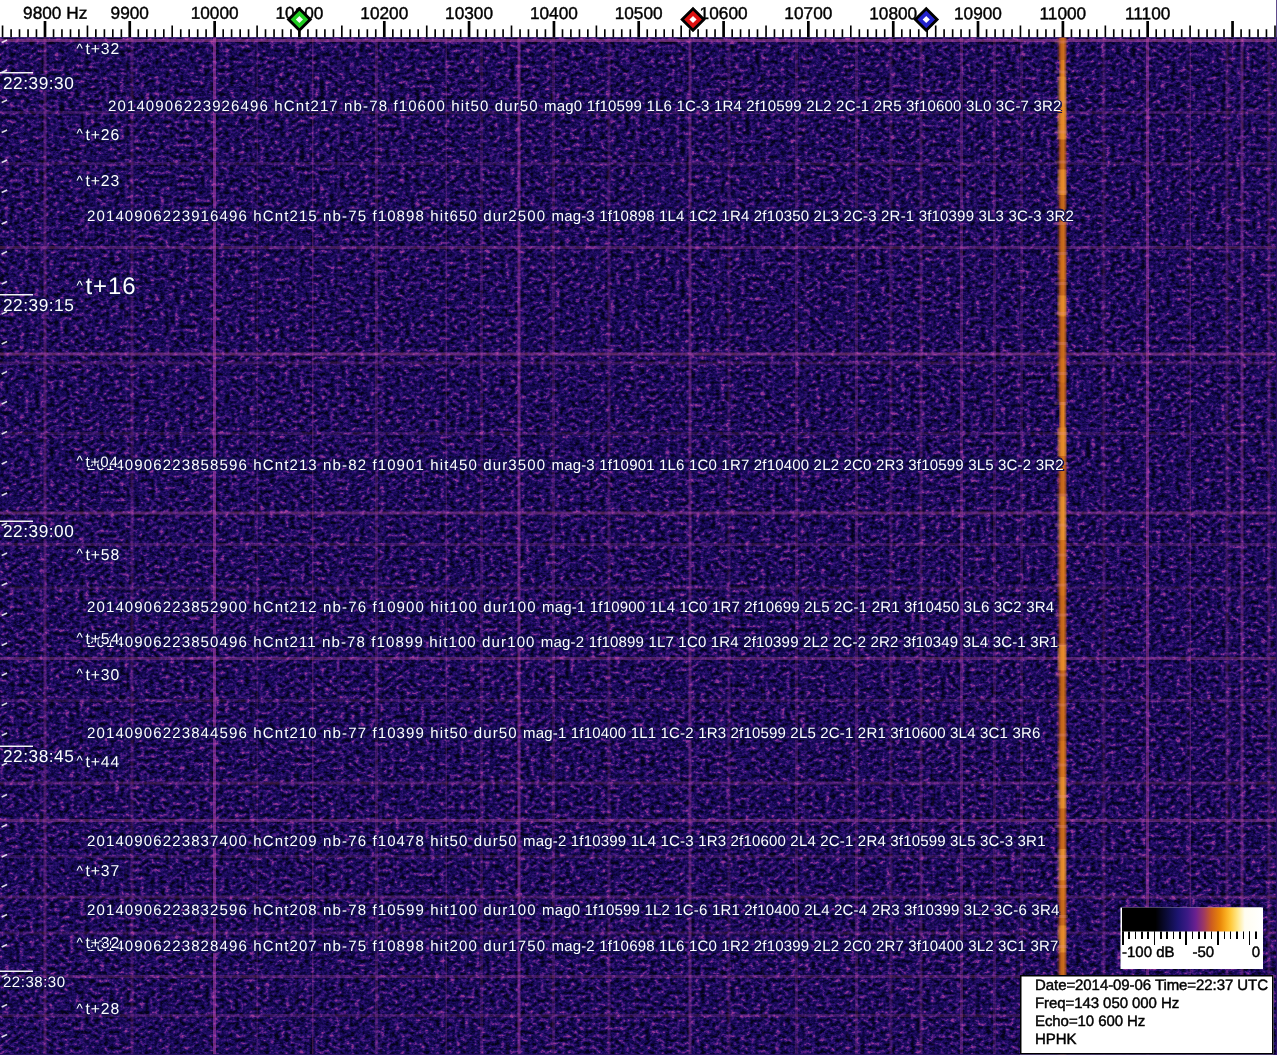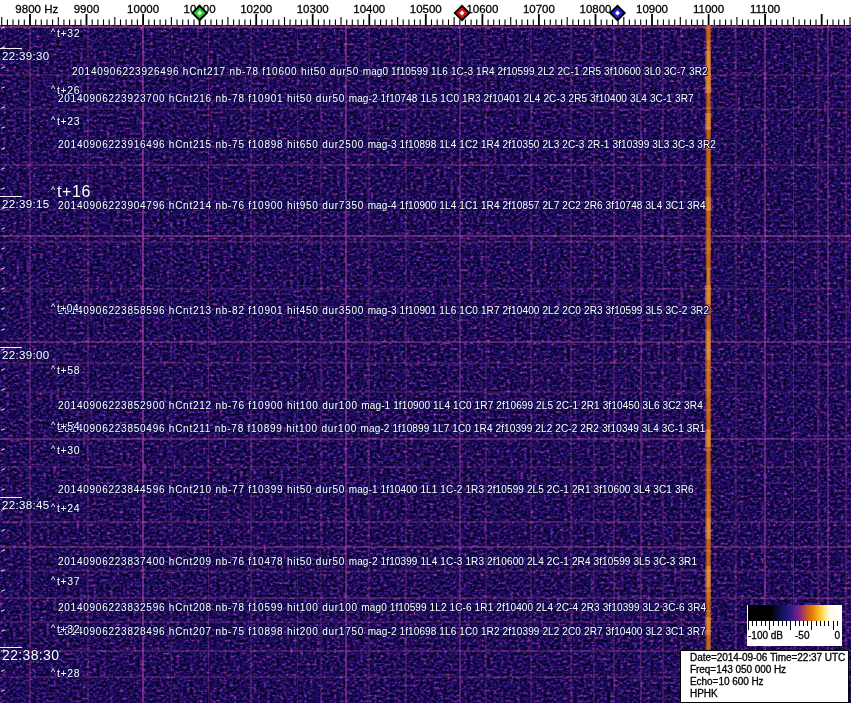--- a/index.html
+++ b/index.html
@@ -183,23 +183,21 @@
 <div class="pk" style="top:505px"></div>
 <div class="pk" style="top:525px"></div>
 <div class="pk" style="top:545px"></div>
 <div class="pk" style="top:565px"></div>
 <div class="pk" style="top:585px"></div>
 <div class="pk" style="top:605px"></div>
 <div class="pk" style="top:625px"></div>
 <div class="pk" style="top:645px"></div>
 <div class="pk" style="top:665px"></div>
 <div class="w" style="left:72px;top:41px"><span style="letter-spacing:0.75px">20140906223926496 hCnt217 nb-78 f10600 hit50 dur50 </span><span style="letter-spacing:0.12px">mag0 1f10599 1L6 1C-3 1R4 2f10599 2L2 2C-1 2R5 3f10600 3L0 3C-7 3R2</span></div>
-<div class="w" style="left:58px;top:68px"><span style="letter-spacing:0.75px">20140906223923700 hCnt216 nb-78 f10901 hit50 dur50 </span><span style="letter-spacing:0.12px">mag-2 1f10748 1L5 1C0 1R3 2f10401 2L4 2C-3 2R5 3f10400 3L4 3C-1 3R7</span></div>
 <div class="w" style="left:58px;top:114px"><span style="letter-spacing:0.75px">20140906223916496 hCnt215 nb-75 f10898 hit650 dur2500 </span><span style="letter-spacing:0.12px">mag-3 1f10898 1L4 1C2 1R4 2f10350 2L3 2C-3 2R-1 3f10399 3L3 3C-3 3R2</span></div>
-<div class="w" style="left:58px;top:175px"><span style="letter-spacing:0.75px">20140906223904796 hCnt214 nb-76 f10900 hit950 dur7350 </span><span style="letter-spacing:0.12px">mag-4 1f10900 1L4 1C1 1R4 2f10857 2L7 2C2 2R6 3f10748 3L4 3C1 3R4</span></div>
 <div class="w" style="left:58px;top:280px"><span style="letter-spacing:0.75px">20140906223858596 hCnt213 nb-82 f10901 hit450 dur3500 </span><span style="letter-spacing:0.12px">mag-3 1f10901 1L6 1C0 1R7 2f10400 2L2 2C0 2R3 3f10599 3L5 3C-2 3R2</span></div>
 <div class="w" style="left:58px;top:375px"><span style="letter-spacing:0.75px">20140906223852900 hCnt212 nb-76 f10900 hit100 dur100 </span><span style="letter-spacing:0.12px">mag-1 1f10900 1L4 1C0 1R7 2f10699 2L5 2C-1 2R1 3f10450 3L6 3C2 3R4</span></div>
 <div class="w" style="left:58px;top:398px"><span style="letter-spacing:0.75px">20140906223850496 hCnt211 nb-78 f10899 hit100 dur100 </span><span style="letter-spacing:0.12px">mag-2 1f10899 1L7 1C0 1R4 2f10399 2L2 2C-2 2R2 3f10349 3L4 3C-1 3R1</span></div>
 <div class="w" style="left:58px;top:459px"><span style="letter-spacing:0.75px">20140906223844596 hCnt210 nb-77 f10399 hit50 dur50 </span><span style="letter-spacing:0.12px">mag-1 1f10400 1L1 1C-2 1R3 2f10599 2L5 2C-1 2R1 3f10600 3L4 3C1 3R6</span></div>
 <div class="w" style="left:58px;top:531px"><span style="letter-spacing:0.75px">20140906223837400 hCnt209 nb-76 f10478 hit50 dur50 </span><span style="letter-spacing:0.12px">mag-2 1f10399 1L4 1C-3 1R3 2f10600 2L4 2C-1 2R4 3f10599 3L5 3C-3 3R1</span></div>
 <div class="w" style="left:58px;top:577px"><span style="letter-spacing:0.75px">20140906223832596 hCnt208 nb-78 f10599 hit100 dur100 </span><span style="letter-spacing:0.12px">mag0 1f10599 1L2 1C-6 1R1 2f10400 2L4 2C-4 2R3 3f10399 3L2 3C-6 3R4</span></div>
 <div class="w" style="left:58px;top:601px"><span style="letter-spacing:0.75px">20140906223828496 hCnt207 nb-75 f10898 hit200 dur1750 </span><span style="letter-spacing:0.12px">mag-2 1f10698 1L6 1C0 1R2 2f10399 2L2 2C0 2R7 3f10400 3L2 3C1 3R7</span></div>
 <div class="w" style="left:51px;top:2px;font-size:9px">^</div>
 <div class="w" style="left:57px;top:3px;font-size:10.5px;letter-spacing:0.6px">t+32</div>
 <div class="w" style="left:51px;top:59px;font-size:9px">^</div>
@@ -210,36 +208,36 @@
 <div class="w" style="left:57px;top:161px;font-size:16px;letter-spacing:0.6px">t+16</div>
 <div class="w" style="left:51px;top:277px;font-size:9px">^</div>
 <div class="w" style="left:57px;top:278px;font-size:10px;letter-spacing:0.6px">t+04</div>
 <div class="w" style="left:51px;top:339px;font-size:9px">^</div>
 <div class="w" style="left:57px;top:340px;font-size:10.5px;letter-spacing:0.6px">t+58</div>
 <div class="w" style="left:51px;top:395px;font-size:9px">^</div>
 <div class="w" style="left:57px;top:396px;font-size:10.5px;letter-spacing:0.6px">t+54</div>
 <div class="w" style="left:51px;top:419px;font-size:9px">^</div>
 <div class="w" style="left:57px;top:420px;font-size:10.5px;letter-spacing:0.6px">t+30</div>
 <div class="w" style="left:51px;top:477px;font-size:9px">^</div>
-<div class="w" style="left:57px;top:478px;font-size:10.5px;letter-spacing:0.6px">t+24</div>
+<div class="w" style="left:57px;top:478px;font-size:10.5px;letter-spacing:0.6px">t+44</div>
 <div class="w" style="left:51px;top:550px;font-size:9px">^</div>
 <div class="w" style="left:57px;top:551px;font-size:10.5px;letter-spacing:0.6px">t+37</div>
 <div class="w" style="left:51px;top:598px;font-size:9px">^</div>
 <div class="w" style="left:57px;top:599px;font-size:10.5px;letter-spacing:0.6px">t+32</div>
 <div class="w" style="left:51px;top:642px;font-size:9px">^</div>
 <div class="w" style="left:57px;top:643px;font-size:10.5px;letter-spacing:0.6px">t+28</div>
 <div class="w" style="left:2px;top:26px;font-size:11.5px;letter-spacing:0.35px">22:39:30</div>
 <div style="position:absolute;left:0;top:23.2px;width:22px;height:1.3px;background:rgba(255,255,255,0.95)"></div>
 <div class="w" style="left:2px;top:174px;font-size:11.5px;letter-spacing:0.35px">22:39:15</div>
 <div style="position:absolute;left:0;top:171.2px;width:22px;height:1.3px;background:rgba(255,255,255,0.95)"></div>
 <div class="w" style="left:2px;top:325px;font-size:11.5px;letter-spacing:0.35px">22:39:00</div>
 <div style="position:absolute;left:0;top:322.2px;width:22px;height:1.3px;background:rgba(255,255,255,0.95)"></div>
 <div class="w" style="left:2px;top:475px;font-size:11.5px;letter-spacing:0.35px">22:38:45</div>
 <div style="position:absolute;left:0;top:472.2px;width:22px;height:1.3px;background:rgba(255,255,255,0.95)"></div>
-<div class="w" style="left:2px;top:625px;font-size:14px;letter-spacing:0.35px">22:38:30</div>
+<div class="w" style="left:2px;top:625px;font-size:10px;letter-spacing:0.35px">22:38:30</div>
 <div style="position:absolute;left:0;top:622.2px;width:22px;height:1.3px;background:rgba(255,255,255,0.95)"></div>
 <div style="position:absolute;left:1px;top:2px;width:4px;height:1.4px;background:rgba(255,255,255,0.85);transform:rotate(-25deg)"></div>
 <div style="position:absolute;left:1px;top:22px;width:4px;height:1.4px;background:rgba(255,255,255,0.85);transform:rotate(-25deg)"></div>
 <div style="position:absolute;left:1px;top:42px;width:4px;height:1.4px;background:rgba(255,255,255,0.85);transform:rotate(-25deg)"></div>
 <div style="position:absolute;left:1px;top:62px;width:4px;height:1.4px;background:rgba(255,255,255,0.85);transform:rotate(-25deg)"></div>
 <div style="position:absolute;left:1px;top:82px;width:4px;height:1.4px;background:rgba(255,255,255,0.85);transform:rotate(-25deg)"></div>
 <div style="position:absolute;left:1px;top:102px;width:4px;height:1.4px;background:rgba(255,255,255,0.85);transform:rotate(-25deg)"></div>
 <div style="position:absolute;left:1px;top:123px;width:4px;height:1.4px;background:rgba(255,255,255,0.85);transform:rotate(-25deg)"></div>
 <div style="position:absolute;left:1px;top:143px;width:4px;height:1.4px;background:rgba(255,255,255,0.85);transform:rotate(-25deg)"></div>
 <div style="position:absolute;left:1px;top:163px;width:4px;height:1.4px;background:rgba(255,255,255,0.85);transform:rotate(-25deg)"></div>

